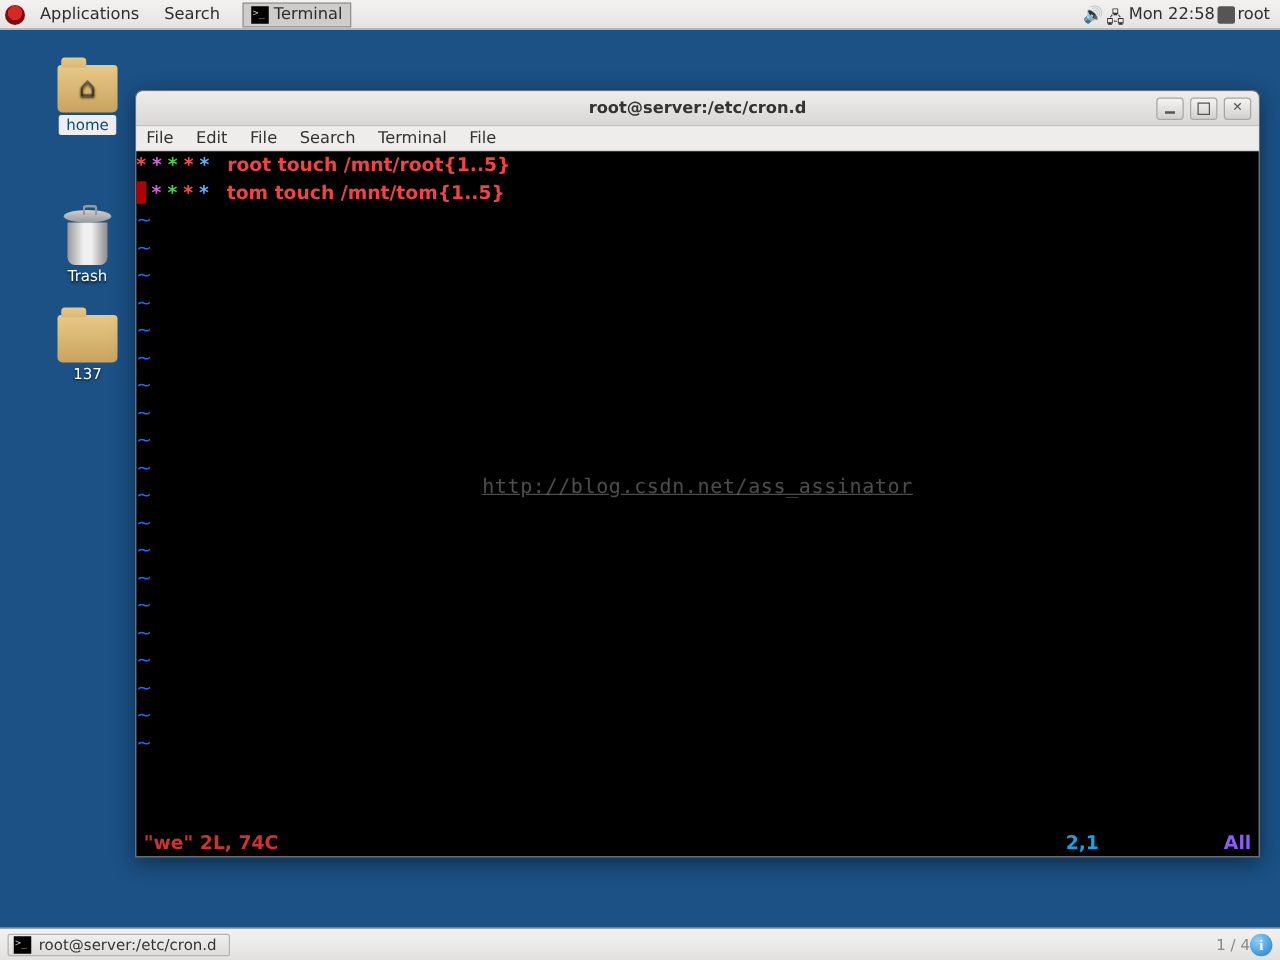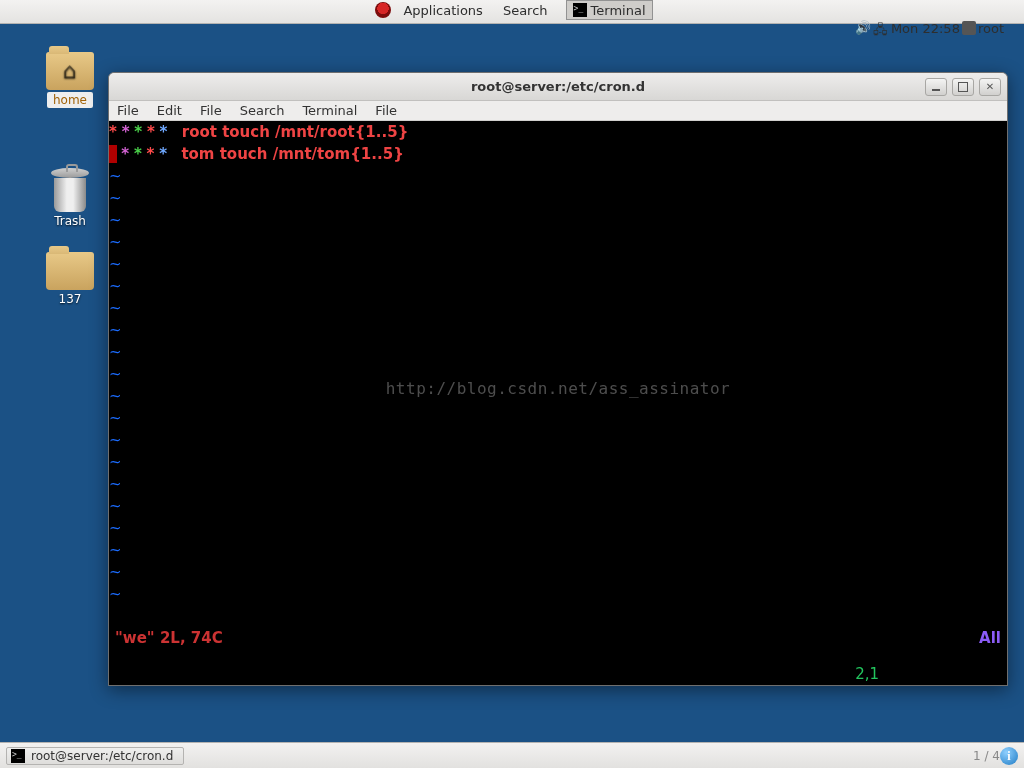--- a/index.html
+++ b/index.html
@@ -2,45 +2,45 @@
 <html><head>
 <meta charset="utf-8">
 <style>
 * { margin:0; padding:0; box-sizing:border-box; font-family:"DejaVu Sans","Liberation Sans",sans-serif; }
 html,body { width:1024px; height:768px; overflow:hidden; }
 body { background:#1b5185; position:relative; }
 
 
 .top-panel { position:absolute; top:0; left:0; right:0; height:24px;
   background:linear-gradient(#f3f2f1,#e4e3e1); border-bottom:1px solid #b4b3b1;
-  display:flex; align-items:center; font-size:13px; color:#2e2e2e;flex-direction:column; }
+  display:flex; align-items:center; font-size:13px; color:#2e2e2e; }
 .top-panel .left { display:flex; align-items:center; gap:4px; padding-left:4px; }
 .top-panel .hat { width:16px; height:16px; border-radius:50%;
   background:radial-gradient(circle at 50% 40%,#d72626 45%,#7d0c0c 46%); }
 .top-panel .menu { padding:0 8px; cursor:default; }
 .top-panel .task { display:flex; align-items:center; gap:4px; margin-left:6px;
   background:#cfcdca; border:1px solid #929292; padding:0 6px; height:20px; }
 .top-panel .task .tico { width:14px; height:14px; background:#000; position:relative; }
 .top-panel .task .tico::after { content:">_"; color:#ccc; font:8px/14px monospace; position:absolute; left:1px; top:-1px;}
-.top-panel .right { margin-left:auto; display:flex; align-items:center; gap:2px; padding-right:20px; }
+.top-panel .right { margin-left:auto; display:flex; align-items:center; gap:2px; padding-right:8px; }
 .top-panel .ico { width:16px; height:16px; display:inline-block; }
 .speaker::before{content:"🔊"; font-size:13px;}
 .network::before{content:"🖧"; font-size:13px;}
 .leave{ width:14px;height:14px;background:#555;border-radius:2px;position:relative;}
 .leave::after{content:"";position:absolute;right:-4px;top:3px;border:4px solid transparent;border-left-color:#555;}
 
 
 .desktop-icon { position:absolute; width:80px; text-align:center; color:#fff;
   font-size:12px; text-shadow:0 1px 2px rgba(0,0,0,.8); }
 .desktop-icon .folder { width:48px; height:38px; margin:0 auto 2px;
   background:linear-gradient(#e8c988,#c9a35e); border-radius:3px 3px 4px 4px; position:relative; }
 .desktop-icon .folder::before{content:"";position:absolute;top:-6px;left:3px;width:20px;height:8px;
   background:linear-gradient(#e8c988,#d9b876);border-radius:3px 3px 0 0;}
 .desktop-icon .home-glyph::after{content:"⌂";position:absolute;top:6px;left:0;right:0;font-size:22px;color:rgba(0,0,0,.35);}
-.desktop-icon .label-tag{display:inline-block;background:#eee;color:#a16207;padding:1px 6px;border-radius:2px;text-shadow:none;}
+.desktop-icon .label-tag{display:inline-block;background:#eee;color:#0c4a6e;padding:1px 6px;border-radius:2px;text-shadow:none;}
 .desktop-icon .trash{width:42px;height:46px;margin:0 auto 2px;position:relative;}
 .desktop-icon .trash .can{position:absolute;bottom:0;left:5px;width:32px;height:34px;
   background:linear-gradient(90deg,#9a9a9a,#efefef 40%,#efefef 60%,#8a8a8a);
   border-radius:0 0 6px 6px;}
 .desktop-icon .trash .lid{position:absolute;top:2px;left:2px;width:38px;height:10px;
   background:linear-gradient(#cfcfcf,#9a9a9a);border-radius:50%;}
 .desktop-icon .trash .lid::after{content:"";position:absolute;top:-4px;left:15px;width:8px;height:6px;border:2px solid #9a9a9a;border-bottom:none;border-radius:3px 3px 0 0;}
 
 
 .window { position:absolute; left:108px; top:72px; width:900px; height:614px;
@@ -62,24 +62,24 @@
 .menubar { height:20px; background:#eeedec; display:flex; align-items:center;
   padding:0 8px; gap:18px; font-size:13px; color:#333; border-bottom:1px solid #d1d0ce;}
 .menubar span{cursor:default;}
 
 .term { flex:1; background:#000; color:#ccc; font:15px/22px "DejaVu Sans Mono","Liberation Mono",monospace;
   white-space:pre; position:relative; overflow:hidden;}
 .term .body{position:absolute;top:0;left:0;right:0;}
 .term .tilde{color:#1b6cff;}
 .term .status{position:absolute;bottom:0;left:0;right:0;display:flex;padding:0 6px;}
 .term .status .l{color:#c33;font-weight:bold;}
-.term .status .m{margin-left:auto;color:#22c55e;font-weight:normal;margin-top:36px;}
+.term .status .m{margin-left:auto;color:#0ea5e9;font-weight:bold;}
 .term .status .r{margin-left:100px;color:#8b5cf6;font-weight:bold;}
 .watermark{position:absolute;top:260px;left:0;right:0;text-align:center;
-  color:rgba(140,140,140,.55);font:16px/1 "DejaVu Sans Mono",monospace;letter-spacing:.5px;}
+  color:rgba(140,140,140,.55);font:16px/1 "DejaVu Sans Mono",monospace;letter-spacing:.5px;text-decoration:underline;}
 
 .hl-bg{background:#b00000;color:#b00000;}
 .s-red{color:#ff4b4b;font-weight:bold;}
 .s-mag{color:#d463d4;font-weight:bold;}
 .s-grn{color:#4bd24b;font-weight:bold;}
 .s-blu{color:#6fa8ff;font-weight:bold;}
 .cmd{color:#ef4444;font-weight:bold;}
 
 
 .bottom-panel{position:absolute;left:0;right:0;bottom:0;height:26px;

